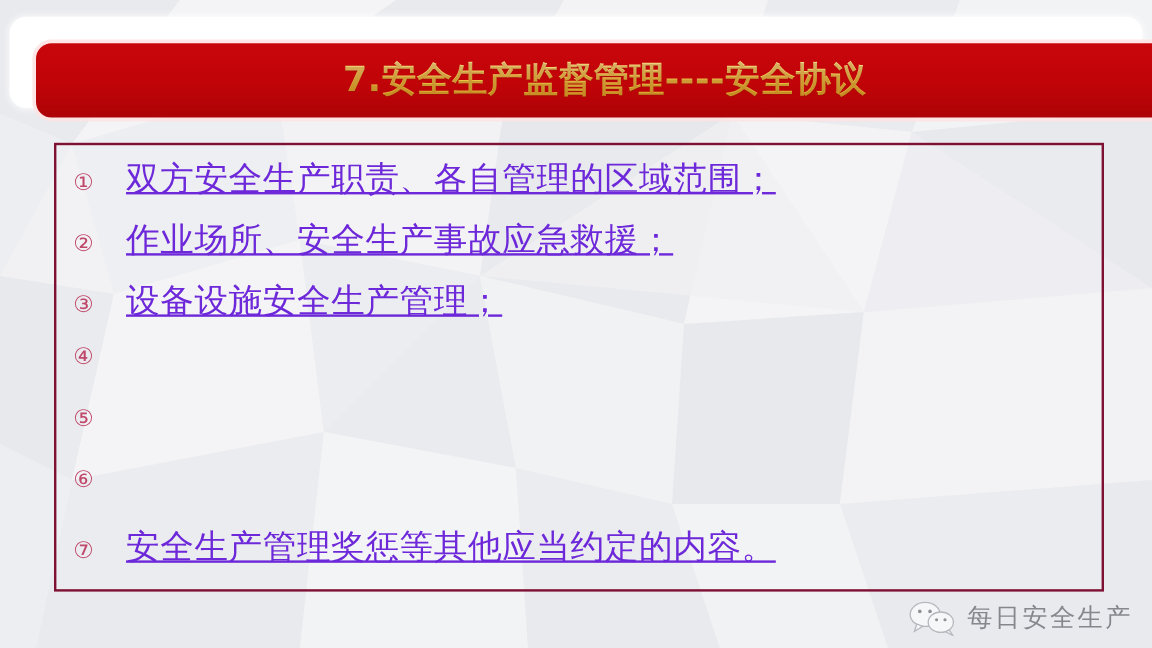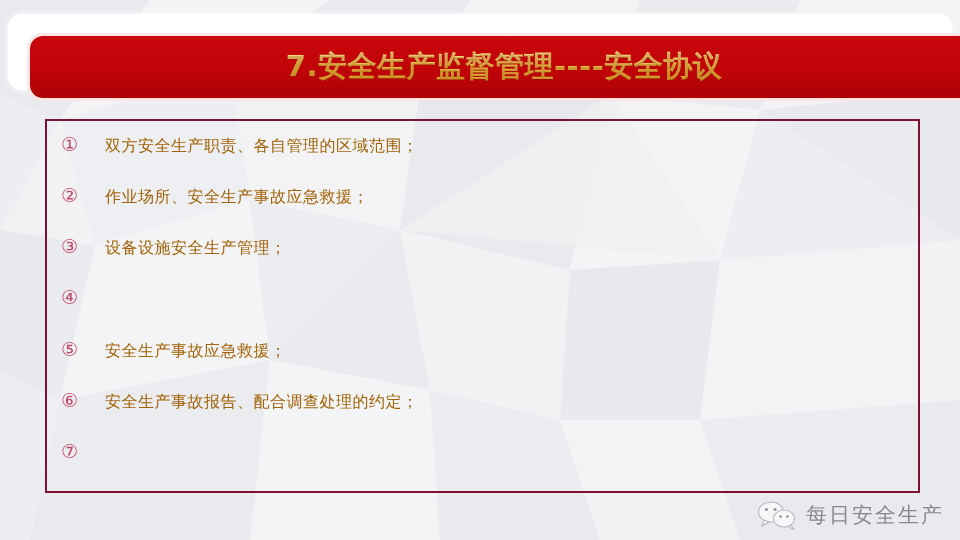--- a/index.html
+++ b/index.html
@@ -84,25 +84,26 @@
   }
   .item-marker {
     flex:0 0 44px;
     font-family:"DejaVu Sans", sans-serif;
     font-size:19px;
     color:#c0496b;
     line-height:1;
   }
   .item-text {
     font-family:"DejaVu Sans", sans-serif;
-    font-size:16px;
-    color:#a16207;
+    font-size:28px;
+    color:#6d28d9;
     line-height:1;
     letter-spacing:0.5px;
     white-space:nowrap;
+    text-decoration:underline;
   }
 
   
   #watermark {
     position:absolute;
     right:16px; bottom:10px;
     display:flex;
     align-items:center;
     gap:9px;
     opacity:0.62;
@@ -177,30 +178,29 @@
       <span class="item-marker">③</span>
       <span class="item-text">设备设施安全生产管理；</span>
     </div>
 
     <div class="list-item">
       <span class="item-marker">④</span>
     </div>
 
     <div class="list-item">
       <span class="item-marker">⑤</span>
-      <span class="item-text">安全生产事故应急救援；</span>
     </div>
 
     <div class="list-item">
       <span class="item-marker">⑥</span>
-      <span class="item-text">安全生产事故报告、配合调查处理的约定；</span>
     </div>
 
     <div class="list-item">
       <span class="item-marker">⑦</span>
+      <span class="item-text">安全生产管理奖惩等其他应当约定的内容。</span>
     </div>
 
   </div>
 
   <div id="watermark">
     <svg id="wechat-icon" width="40" height="30" viewBox="0 0 40 30">
       <ellipse cx="14" cy="12" rx="12.5" ry="10" fill="#ffffff" stroke="#9a9aa2" stroke-width="1.1"></ellipse>
       <polygon points="7,20 5,26 12,22" fill="#ffffff" stroke="#9a9aa2" stroke-width="1.1"></polygon>
       <circle cx="9.5" cy="9.5" r="1.5" fill="#5a5a62"></circle>
       <circle cx="18" cy="9.5" r="1.5" fill="#5a5a62"></circle>

